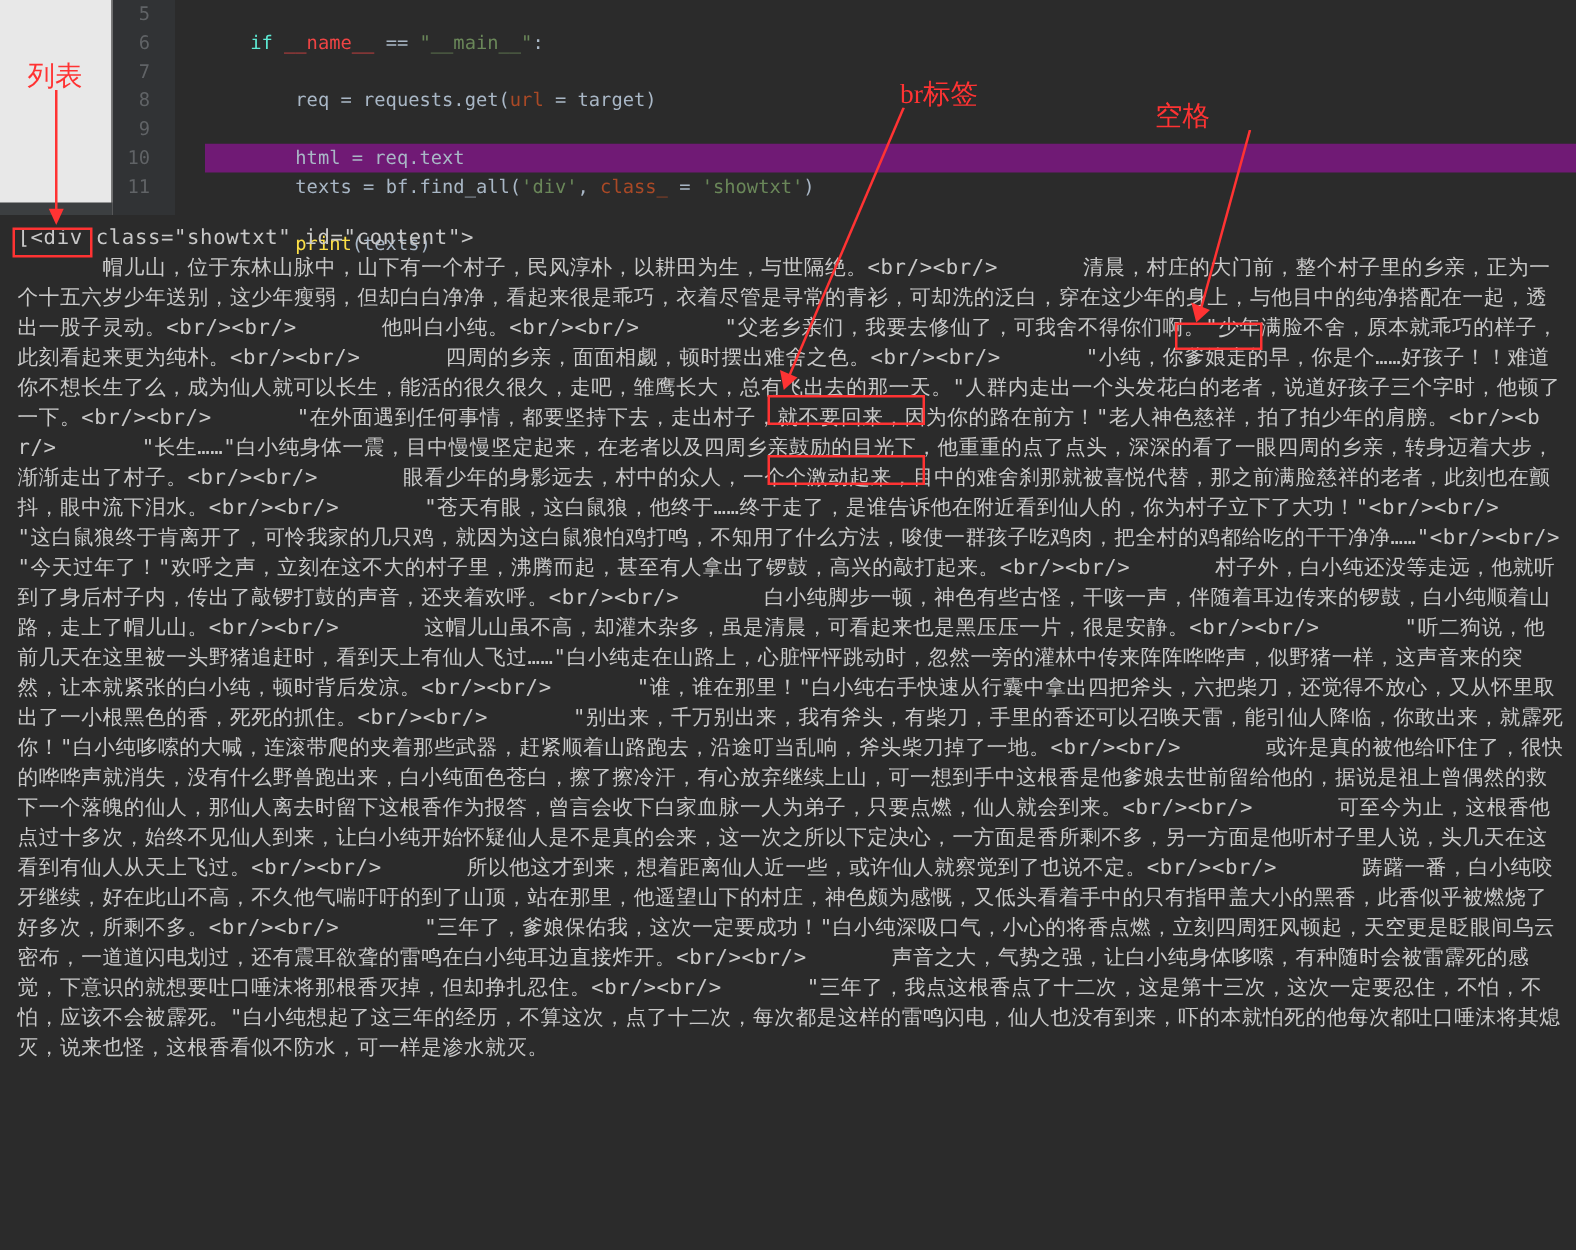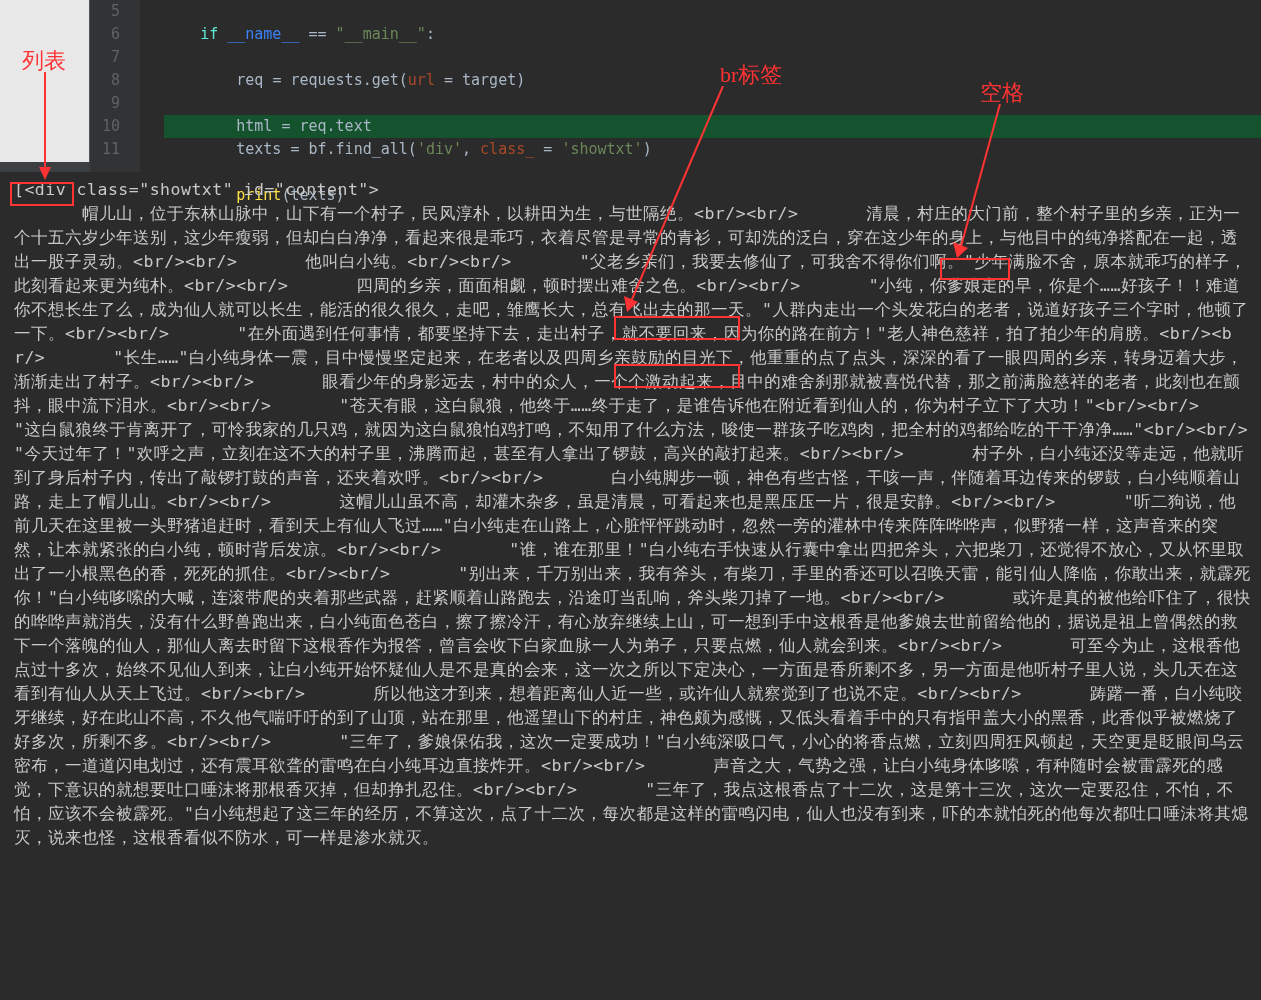--- a/index.html
+++ b/index.html
@@ -36,22 +36,22 @@
     padding-left: 24px;
     line-height: 23px;
     font-size: 15px;
     white-space: pre;
   }
   .kw { color: #5eead4; }
   .str { color: #6a8759; }
   .ident { color: #a9b7c6; }
   .param { color: #aa4926; }
   .builtin { color: #fde047; }
-  .name-sp { color: #3b82f6; }
-  .highlight-line { background: #14532d; display: inline-block; width: 100%; }
+  .name-sp { color: #ef4444; }
+  .highlight-line { background: #701a75; display: inline-block; width: 100%; }
   
   
   .side-panel {
     position: absolute;
     left: 0; top: 0;
     width: 90px;
     height: 172px;
     background: #e8e8e8;
     z-index: 5;
     border-right: 1px solid #555;
@@ -134,18 +134,18 @@
 <div class="anno-box" style="left:10px; top:182px; width:64px; height:24px;"></div>
 
 <div class="anno-label" style="left:684px; top:60px;margin-left:36px;">br标签</div>
 <svg class="anno-arrow" style="left:618px; top:86px;" width="140" height="230">
   <line x1="105" y1="0" x2="12" y2="218" stroke="#ff3333" stroke-width="2"></line>
   <polygon points="9,226 6,210 20,216" fill="#ff3333"></polygon>
 </svg>
 <div class="anno-box" style="left:614px; top:316px; width:126px; height:24px;"></div>
 <div class="anno-box" style="left:614px; top:364px; width:126px; height:24px;"></div>
 
-<div class="anno-label" style="left:980px; top:78px;font-family:Liberation Serif, serif;">空格</div>
+<div class="anno-label" style="left:924px; top:78px;font-family:Liberation Serif, serif;">空格</div>
 <svg class="anno-arrow" style="left:948px; top:104px;" width="70" height="156">
   <line x1="52" y1="0" x2="12" y2="146" stroke="#ff3333" stroke-width="2"></line>
   <polygon points="9,154 5,138 20,144" fill="#ff3333"></polygon>
 </svg>
 <div class="anno-box" style="left:940px; top:258px; width:70px; height:22px;"></div>
 
 </body></html>

